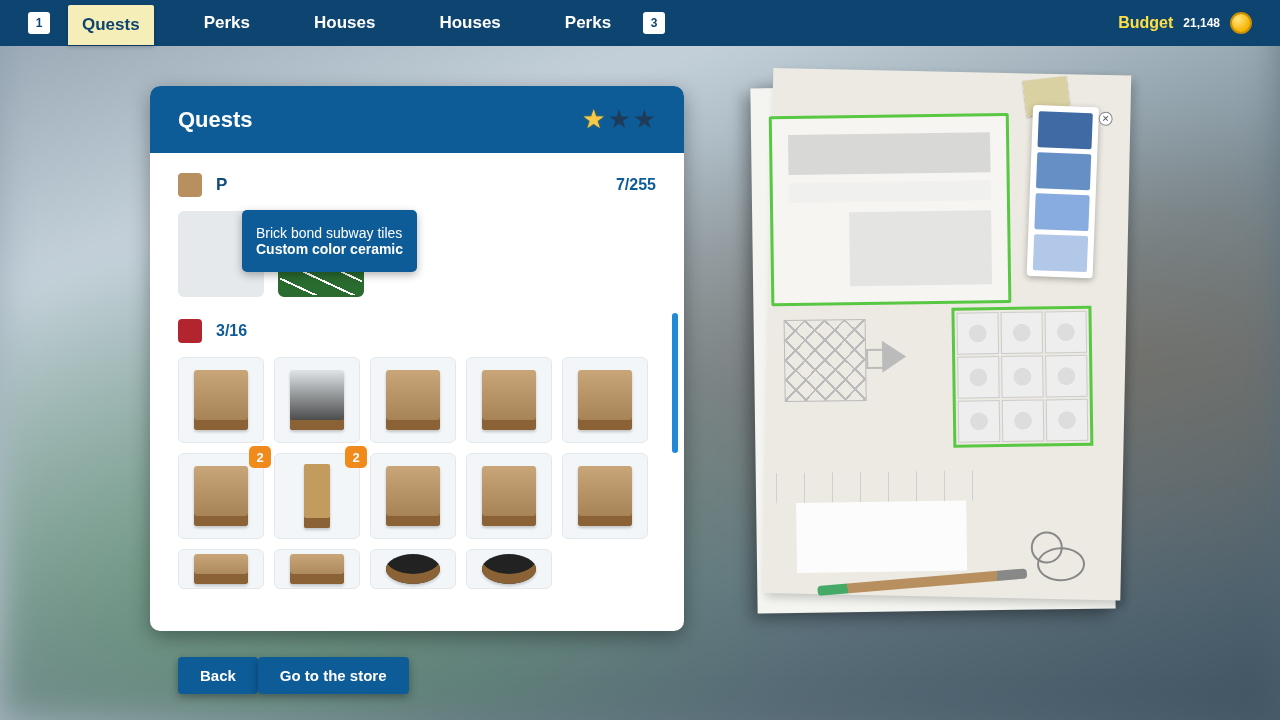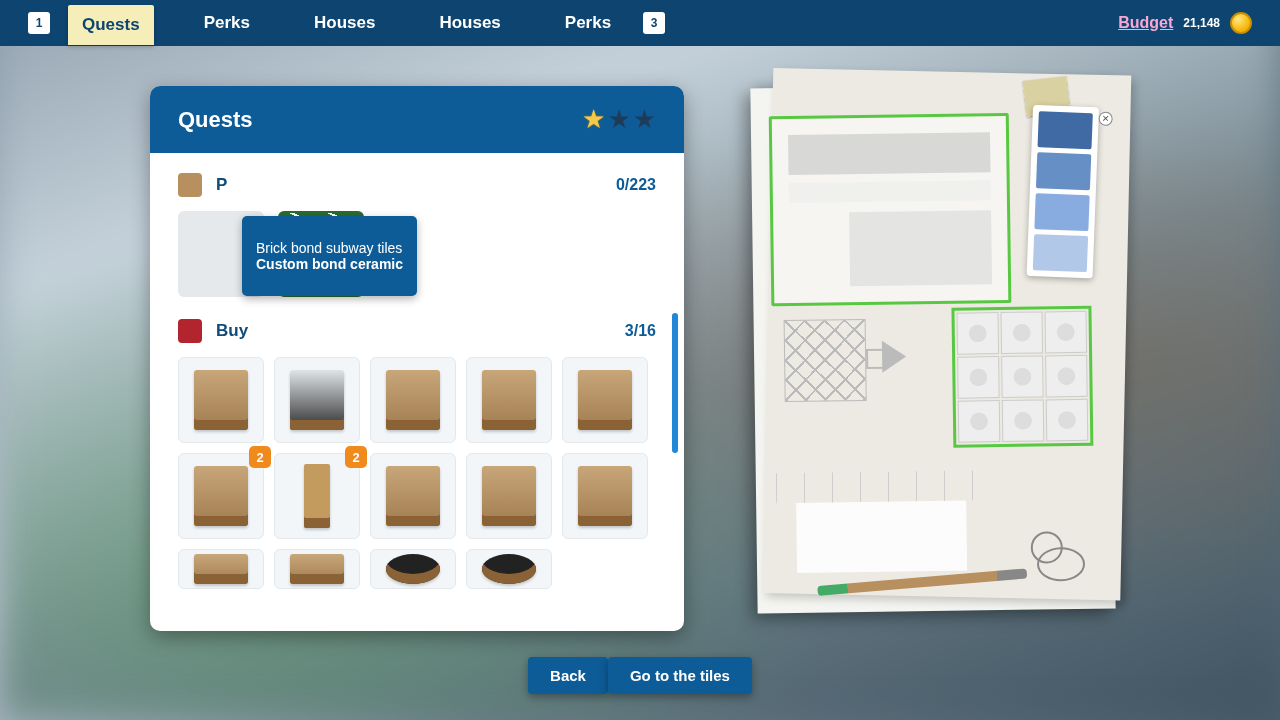--- a/index.html
+++ b/index.html
@@ -42,21 +42,21 @@
   .tab.active {
     background: #f5eeb9;
     color: #0d4470;
     border-radius: 2px 2px 0 0;
     position: relative; top: 2px;
     box-shadow: 0 2px 4px rgba(0,0,0,.2);
   }
   .spacer { flex: 1; }
   .key-hint-right { margin: 0 0 0 18px; }
   .budget-wrap { display: flex; align-items: center; gap: 10px; margin-left: auto; }
-  .budget-label { color: #f9a8d4; font-size: 16px; font-weight: 600; text-decoration: underline; }
+  .budget-label { color: #fde047; font-size: 16px; font-weight: 600; }
   .budget-value { color: #fff; font-size: 12px; font-weight: 700; }
   .coin {
     width: 22px; height: 22px; border-radius: 50%;
     background: radial-gradient(circle at 35% 30%, #ffe680, #f5b300 70%);
     border: 2px solid #c98f00;
     display: flex; align-items: center; justify-content: center;
   }
 
   
   .content { position: relative; padding: 40px 150px 0 150px; display: flex; gap: 70px; }
@@ -95,24 +95,24 @@
   .section-icon {
     width: 24px; height: 24px; border-radius: 4px;
     background: #b89060; display:inline-block;
   }
   .cart-icon { background: #b3252e; position:relative; }
   .section-label { font-size: 17px; font-weight: 600; color: #114b78; flex:1; }
   .section-count { font-size: 16px; font-weight: 700; color: #0d5c97; }
 
   .tooltip {
     position: absolute;
-    top: 170px; left: 242px;
+    top: 164px; left: 242px;
     background: #0d5c97;
     color: #fff;
-    padding: 24px 14px;
+    padding: 15px 14px;
     border-radius: 5px;
     font-size: 14px;
     z-index: 20;
     box-shadow: 0 3px 8px rgba(0,0,0,.3);
     white-space: nowrap;
   }
   .tooltip .line1 { font-weight: 500; }
   .tooltip .line2 { font-weight: 700; text-align: center; }
 
   .tile-row { display: flex; gap: 14px; }
@@ -236,21 +236,21 @@
   .duck::after{content:'';position:absolute;top:0;left:0;width:28px;height:28px;border-radius:50%;border:2px solid #888;}
   .brush {
     position:absolute; bottom:24px; left:60px; width:210px;height:10px;
     background:linear-gradient(90deg,#4a6 0 30px,#b89060 30px 180px,#888 180px);
     border-radius:4px; transform:rotate(-4deg);
   }
 
   
   .bottom-bar {
     position:absolute; left:0; right:0; bottom:26px;
-    display:flex; justify-content:center; padding: 0 178px 0 178px;
+    display:flex; justify-content:flex-start; padding: 0 178px 0 178px;
   }
   .btn {
     background:#0d5c97; color:#fff; font-size:15px; font-weight:600;
     padding:10px 22px; border-radius:4px; border:none;
     box-shadow:0 3px 8px rgba(0,0,0,.35); cursor:pointer;
   }
 </style>
 </head>
 <body>
 <div class="bg-blur"></div>
@@ -285,34 +285,33 @@
       </span>
     </div>
 
     <div class="quest-body">
       <div class="scrollbar-fake"></div>
 
       <div class="quest-section">
         <div class="quest-section-head">
           <span class="section-icon"></span>
           <span class="section-label">P</span>
-          <span class="section-count">0/223</span>
+          <span class="section-count">7/255</span>
         </div>
         <div class="tile-row">
           <div class="tile-slot"></div>
           <div class="tile-slot green-tile" style="position:relative">
             <span class="cursor-arrow" style="top:38px;left:28px"></span>
           </div>
         </div>
       </div>
 
       <div class="quest-section">
         <div class="quest-section-head">
           <span class="section-icon cart-icon"></span>
-          <span class="section-label">Buy</span>
           <span class="section-count">3/16</span>
         </div>
         <div class="item-grid">
           <div class="item-slot">
               <div class="item-furn"></div>
             </div>
           <div class="item-slot">
               <div class="item-furn fridge"></div>
             </div>
           <div class="item-slot">
@@ -356,21 +355,21 @@
           <div class="item-slot">
               <div class="item-furn" style="background:#222;border-radius:50%"></div>
             </div>
         </div>
       </div>
     </div>
   </div>
 
   <div class="tooltip">
     <div class="line1">Brick bond subway tiles</div>
-    <div class="line2">Custom bond ceramic</div>
+    <div class="line2">Custom color ceramic</div>
   </div>
 
   <div class="ref-card">
     <div class="tape"></div>
     <div class="sketch-kitchen"></div>
     <div class="swatches">
       <span class="close-sw">✕</span>
       <div class="swatch" style="background:#3f6aa3"></div>
       <div class="swatch" style="background:#6690c5"></div>
       <div class="swatch" style="background:#88ace0"></div>
@@ -391,14 +390,14 @@
     </div>
     <div class="sketch-bath"></div>
     <div class="brush"></div>
     <div class="duck"></div>
   </div>
 
 </div>
 
 <div class="bottom-bar">
   <button class="btn">Back</button>
-  <button class="btn">Go to the tiles</button>
+  <button class="btn">Go to the store</button>
 </div>
 
 </body></html>

